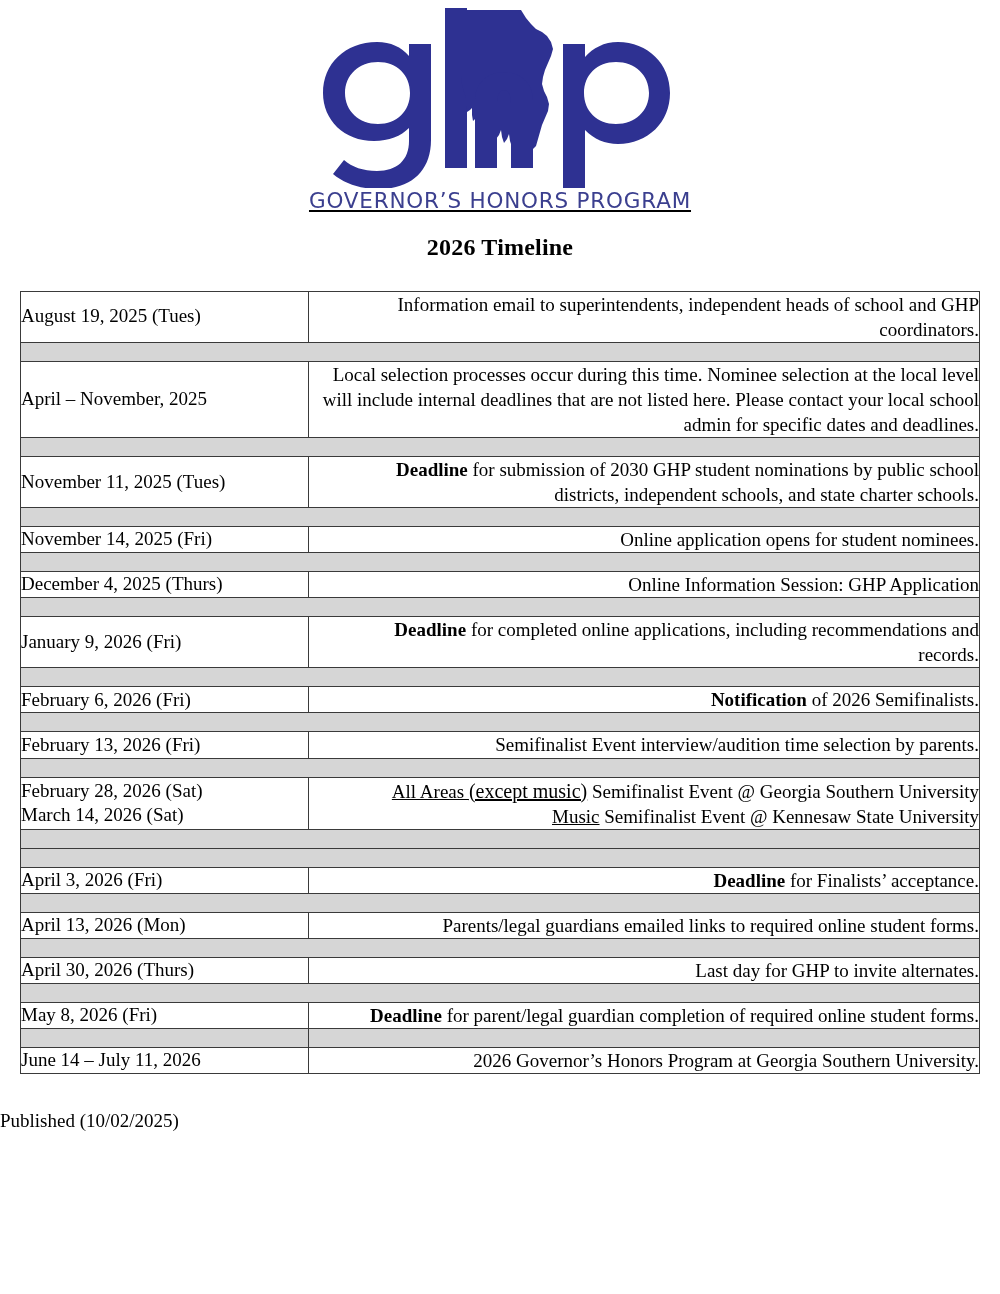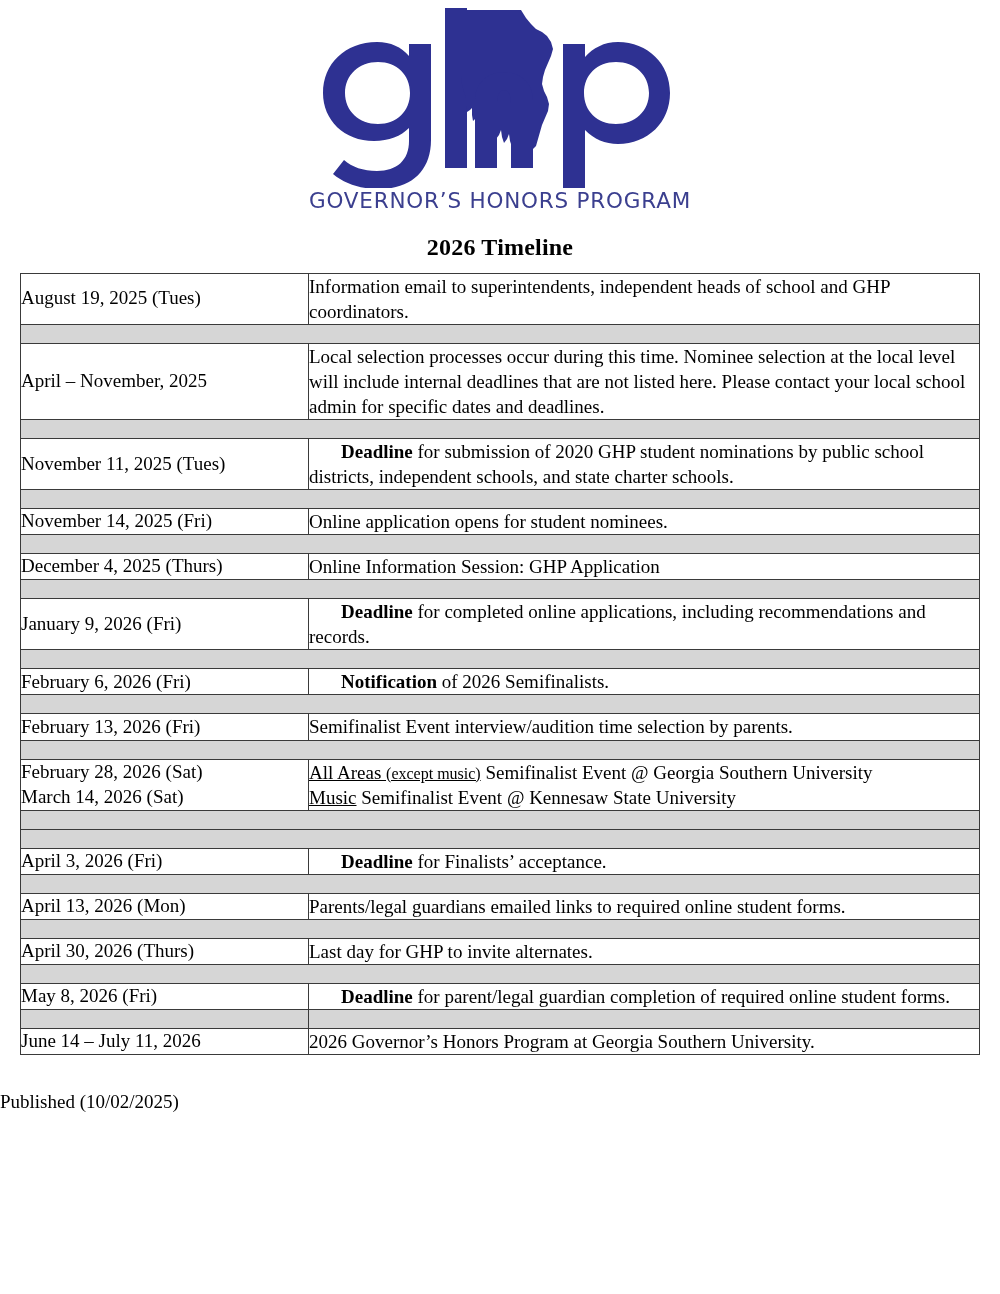--- a/index.html
+++ b/index.html
@@ -22,20 +22,21 @@
     box-sizing: border-box;
   }
 
   
   .logo-block {
     width: 100%;
     padding-top: 8px;
     display: flex;
     flex-direction: column;
     align-items: center;
+    text-decoration: underline;
   }
   .logo-mark {
     width: 370px;
     height: 180px;
     display: block;
   }
   .logo-wordmark {
     margin-top: 2px;
     font-family: "DejaVu Sans", "Liberation Sans", sans-serif;
     font-size: 21.5px;
@@ -46,21 +47,21 @@
     text-align: center;
   }
 
   
   .doc-title {
     text-align: center;
     font-size: 24px;
     font-weight: bold;
     font-family: "Liberation Serif", "DejaVu Serif", serif;
     margin-top: 22px;
-    margin-bottom: 12px;
+    margin-bottom: 30px;
     letter-spacing: 0.2px;
   }
 
   
   .timeline-wrap {
     padding: 0 20px;
     box-sizing: border-box;
   }
   table.timeline {
     width: 960px;
@@ -76,38 +77,38 @@
   td.date-cell {
     width: 287px;
     text-align: left;
     padding: 5px 6px 6px 6px;
     line-height: 1.3;
     white-space: nowrap;
   }
   td.desc-cell {
     padding: 5px 10px 6px 10px;
     line-height: 1.32;
-    text-align: left;
+    text-align: right;
   }
   tr.spacer-row td {
     background: #d6d6d6;
     height: 18px;
     padding: 0;
     border-left: 1.6px solid #3a3a3a;
     border-right: 1.6px solid #3a3a3a;
     border-top: 1.6px solid #3a3a3a;
     border-bottom: 1.6px solid #3a3a3a;
   }
   tr.spacer-row.no-divider td.spacer-full {
     border-left: 1.6px solid #3a3a3a;
     border-right: 1.6px solid #3a3a3a;
   }
   .bold { font-weight: bold; margin-left: 32px; }
   .uline { text-decoration: underline; margin-top: 24px; }
-  .small-paren { font-size: 16px; }
+  .small-paren { font-size: 20px; }
 
   
   .footer {
     text-align: left;
     font-size: 19px;
     margin-top: 36px;
   }
 </style>
 </head>
 <body>
@@ -156,21 +157,21 @@
           </tr>
           <tr>
             <td class="date-cell">April – November, 2025</td>
             <td class="desc-cell"><span>Local selection processes occur during this time. Nominee selection at the local level will include internal deadlines that are not listed here. Please contact your local school admin for specific dates and deadlines.</span></td>
           </tr>
           <tr class="spacer-row no-divider">
             <td class="spacer-full" colspan="2"></td>
           </tr>
           <tr>
             <td class="date-cell">November 11, 2025 (Tues)</td>
-            <td class="desc-cell"><span class="bold">Deadline</span><span> for submission of 2020 GHP student nominations by public school districts, independent schools, and state charter schools.</span></td>
+            <td class="desc-cell"><span class="bold">Deadline</span><span> for submission of 2030 GHP student nominations by public school districts, independent schools, and state charter schools.</span></td>
           </tr>
           <tr class="spacer-row no-divider">
             <td class="spacer-full" colspan="2"></td>
           </tr>
           <tr>
             <td class="date-cell">November 14, 2025 (Fri)</td>
             <td class="desc-cell"><span>Online application opens for student nominees.</span></td>
           </tr>
           <tr class="spacer-row no-divider">
             <td class="spacer-full" colspan="2"></td>

